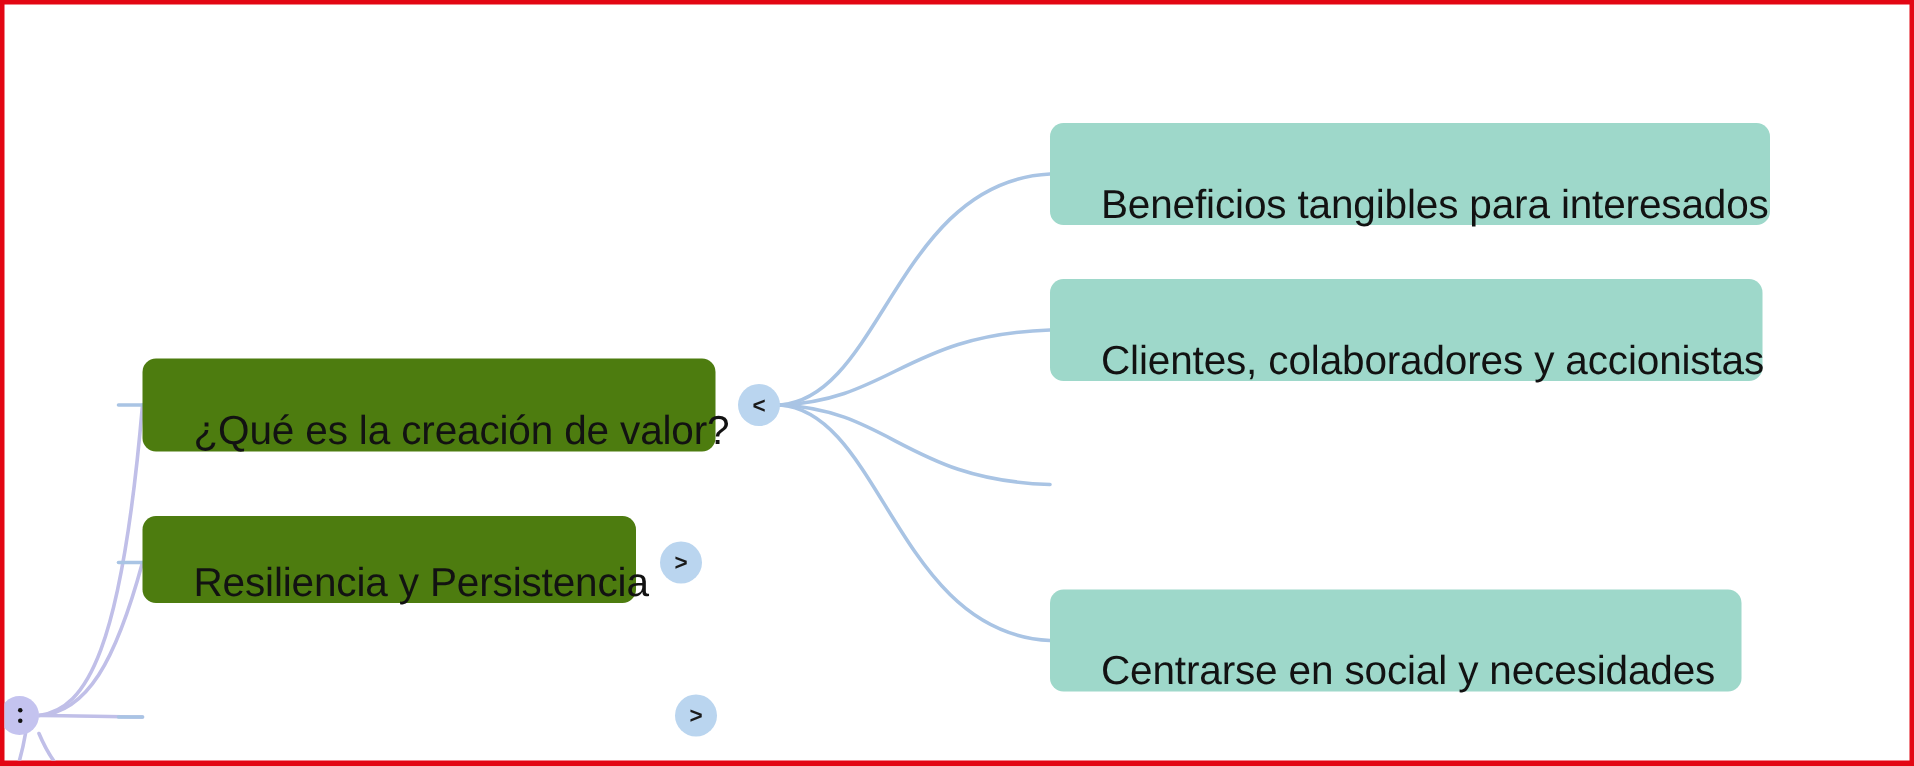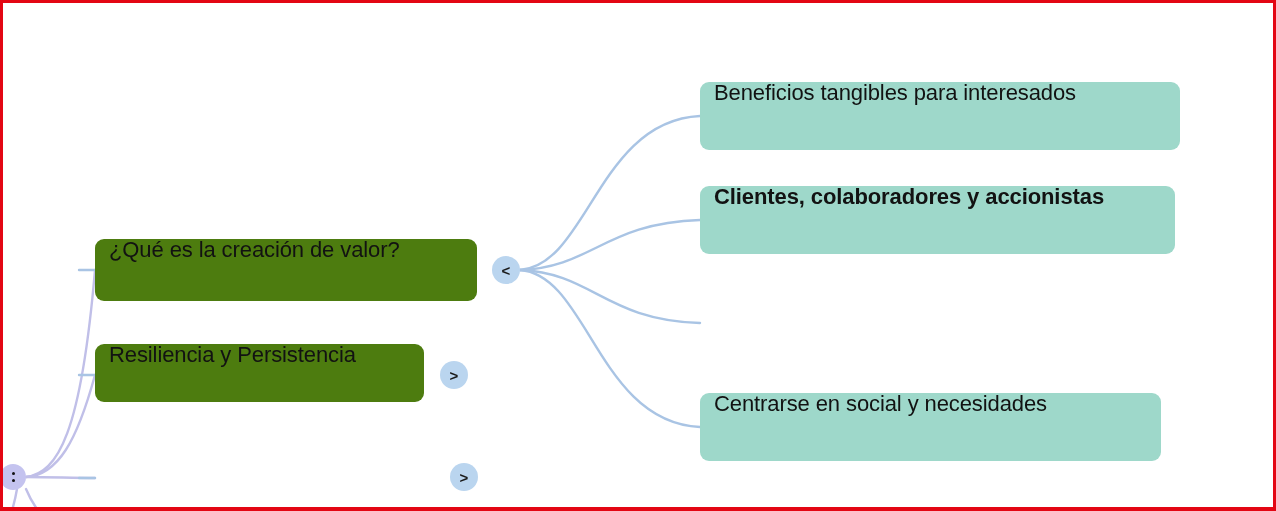--- a/index.html
+++ b/index.html
@@ -22,25 +22,25 @@
   }
   #edges {
     position: absolute;
     left: 0; top: 0;
     width: 1276px; height: 511px;
     pointer-events: none;
   }
   .node {
     position: absolute;
     display: flex;
-    align-items: flex-start;
+    align-items: flex-end;
     border-radius: 9px;
-    padding: 0 14px;
+    padding: 0 34px;
     color: #121212;
-    font-size: 22px;
+    font-size: 27px;
     line-height: 1;
     letter-spacing: -0.1px;
     white-space: nowrap;
   }
   .node.blue { background: #4d7c0f; }
   .node.green { background: #9ed8ca; }
 
   .toggle {
     position: absolute;
     width: 28px; height: 28px;
@@ -148,21 +148,21 @@
     <span>&gt;</span>
   </div>
 
   <div class="toggle" style="left:447px; top:460px;">
     <span>&gt;</span>
   </div>
 
   <div class="node green" style="left:697px; top:79px; width:480px; height:68px;">
     <span>Beneficios tangibles para interesados</span>
   </div>
-  <div class="node green" style="left:697px; top:183px; width:475px; height:68px;font-weight:bold;">
+  <div class="node green" style="left:697px; top:183px; width:475px; height:68px;">
     <span>Clientes, colaboradores y accionistas</span>
   </div>
   <div class="node green" style="left:697px; top:390px; width:461px; height:68px;">
     <span>Centrarse en social y necesidades</span>
   </div>
 
 
 </div>
 
 </body></html>

